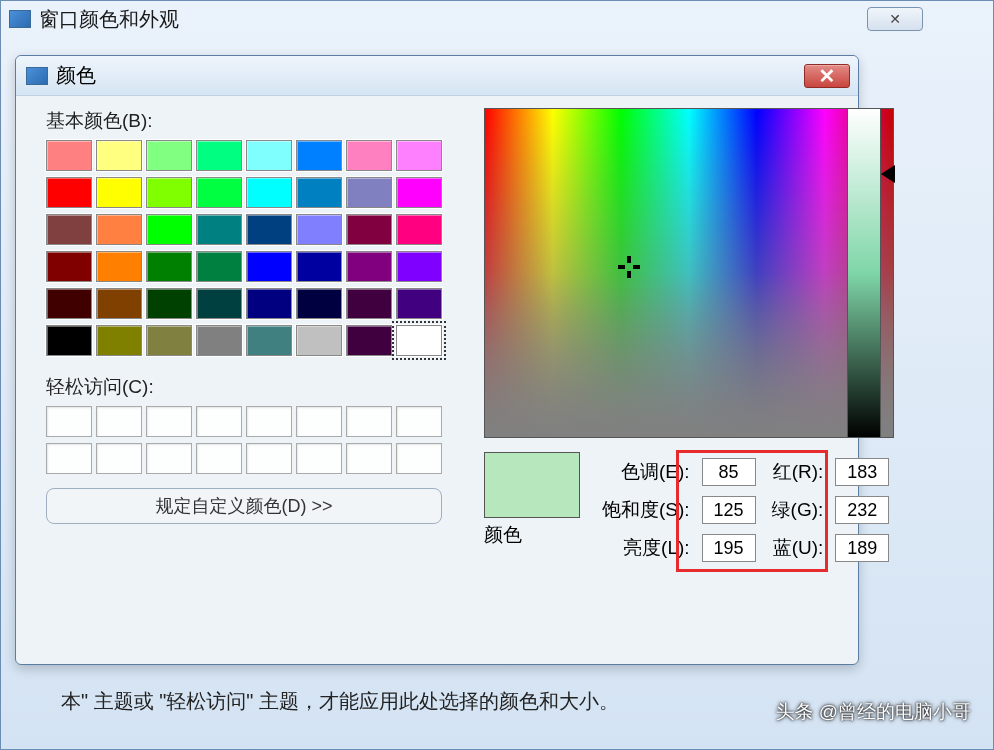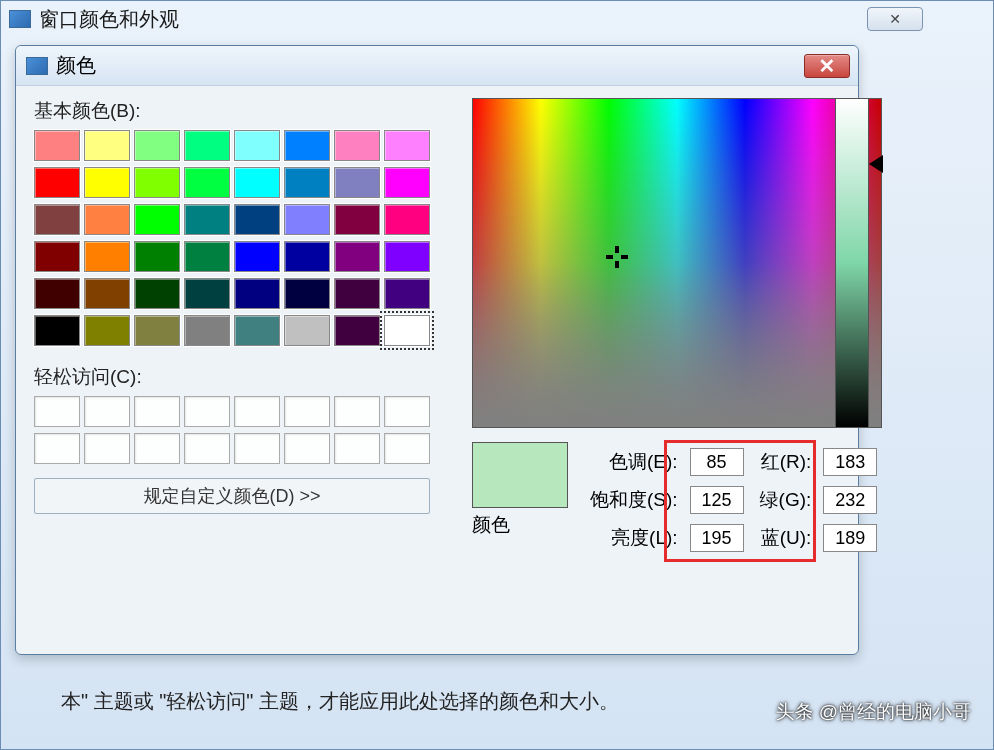--- a/index.html
+++ b/index.html
@@ -37,21 +37,21 @@
   width: 56px; height: 24px;
   background: linear-gradient(#f0f5fa,#d5e1ee);
   border: 1px solid #7a93b0;
   border-radius: 4px;
   display: flex; align-items: center; justify-content: center;
   font-size: 14px; color: #444;
 }
 
 .color-dialog {
   position: absolute;
-  left: 14px; top: 44px;
+  left: 14px; top: 54px;
   width: 844px; height: 610px;
   background: linear-gradient(#fdfefe,#eef3f8 40px,#eef3f8);
   border: 1px solid #5a7da3;
   border-radius: 6px;
   box-shadow: 0 4px 12px rgba(0,0,0,0.2);
 }
 .dialog-titlebar {
   height: 40px;
   background: linear-gradient(#eef5fc,#d6e5f3);
   border-bottom: 1px solid #c0d0e2;
@@ -74,21 +74,21 @@
   background: linear-gradient(#e48b86,#c8463f);
   border: 1px solid #8e2b26;
   border-radius: 3px;
   color: #fff;
   display: flex; align-items: center; justify-content: center;
   font-weight: bold;
   box-shadow: inset 0 1px 0 rgba(255,255,255,0.3);
 }
 
 .dialog-body {
-  padding: 12px 18px;
+  padding: 12px 30px;
   display: flex;
   gap: 18px;
 }
 .left-col { flex: 0 0 420px; }
 .right-col { flex: 1; position: relative; }
 
 .section-label {
   font-size: 19px;
   color: #222;
   margin-bottom: 6px;
@@ -121,21 +121,21 @@
   background: #fdfefe;
   border: 1px solid #aaa;
   box-shadow: inset 1px 1px 2px rgba(0,0,0,0.1);
 }
 
 .define-btn {
   width: 396px;
   height: 36px;
   background: #f2f5f8;
   border: 1px solid #9fafc2;
-  border-radius: 2px;
+  border-radius: 8px;
   font-size: 18px;
   color: #333;
   margin-bottom: 12px;
 }
 .ok-cancel { display: flex; gap: 18px; }
 .ok-cancel button {
   width: 112px; height: 36px;
   background: linear-gradient(#fafcfe,#e3ebf3);
   border: 1px solid #6f8bab;
   border-radius: 4px;

